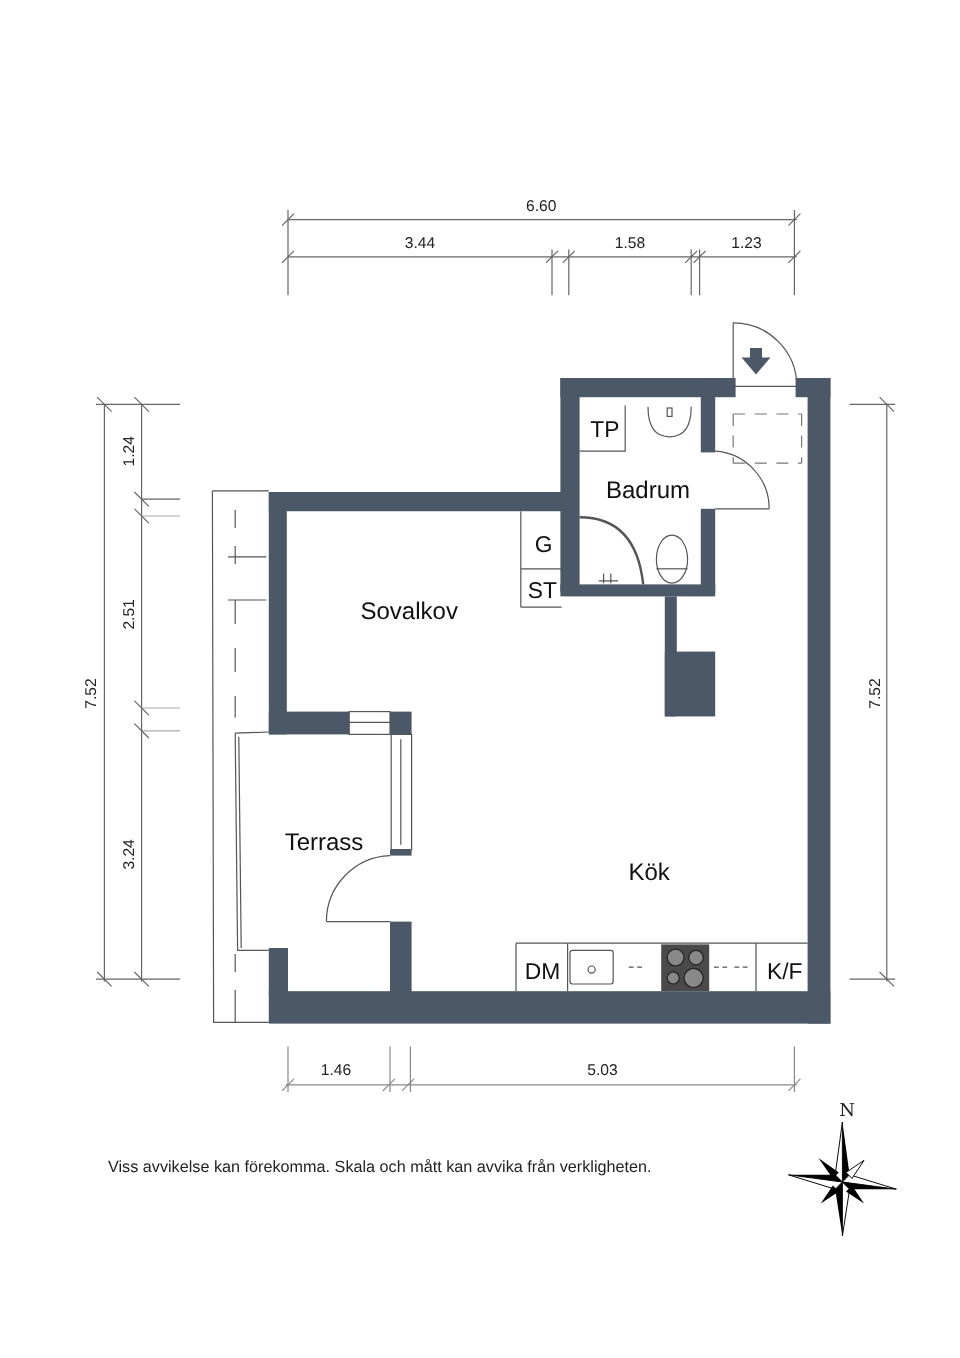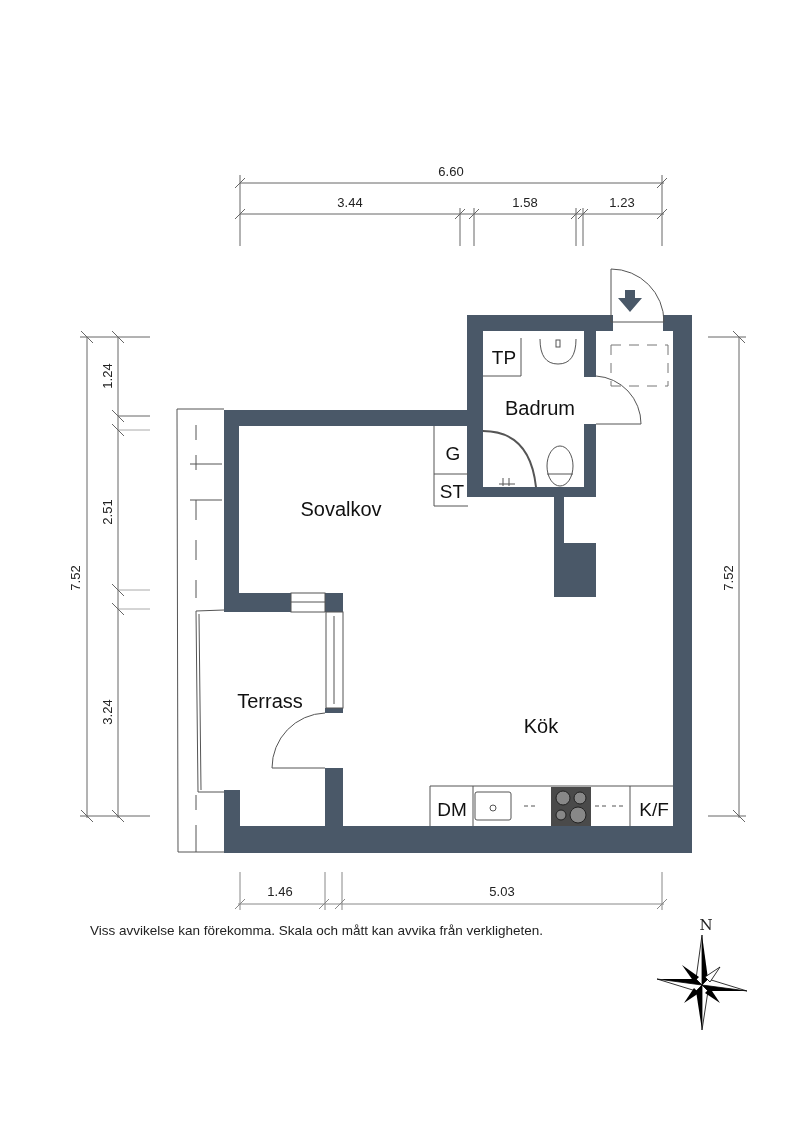--- a/index.html
+++ b/index.html
@@ -2,21 +2,21 @@
 <html><head>
   <meta charset="utf-8">
   <style>
     html, body { margin: 0; padding: 0; background: #ffffff; }
     body { width: 800px; height: 1132px; position: relative; overflow: hidden;
            font-family: "Liberation Sans", sans-serif; color: #111; }
     #plan { position: absolute; left: 0; top: 0; width: 800px; height: 1132px; }
     .dim-text { font-family: "Liberation Sans", sans-serif; font-size: 13px; fill: #222; }
     .room-label { font-family: "Liberation Sans", sans-serif; font-size: 20px; fill: #111; }
     .fix-label { font-family: "Liberation Sans", sans-serif; font-size: 19px; fill: #111; }
-    .disclaimer { position: absolute; left: 90px; top: 923px; font-size: 13.5px; color: #222;
+    .disclaimer { position: absolute; left: 90px; top: 965px; font-size: 13.5px; color: #222;
                   font-family: "Liberation Sans", sans-serif; white-space: nowrap; }
     .north { font-family: "DejaVu Serif", serif; font-size: 15px; fill: #222; }
   </style>
 </head>
 <body>
 
 <svg id="plan" viewBox="0 0 800 1132" xmlns="http://www.w3.org/2000/svg">
 
   <g stroke="#666" stroke-width="1" fill="none">
     <line x1="240" y1="183" x2="664" y2="183"></line>

